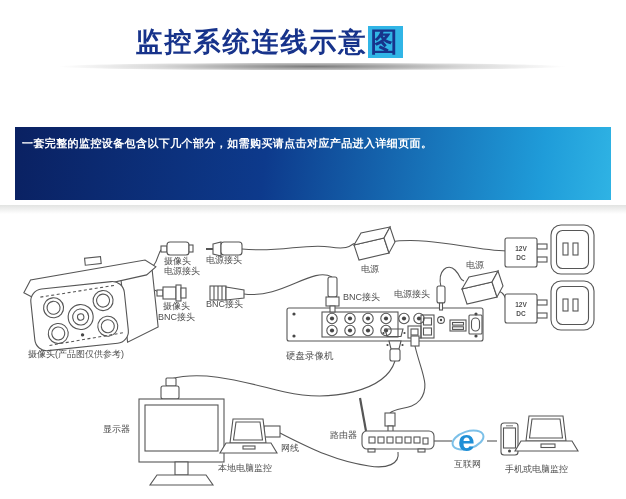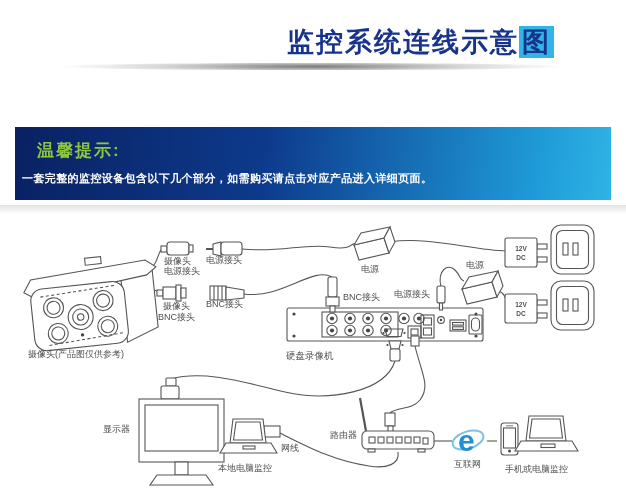--- a/index.html
+++ b/index.html
@@ -1,20 +1,20 @@
 <!DOCTYPE html>
 <html><head>
 <meta charset="utf-8">
 <style>
   html,body { margin:0; padding:0; background:#fff; }
   .page {
     position:relative; width:626px; height:499px; background:#ffffff;
     font-family:"Liberation Sans","DejaVu Sans",sans-serif; overflow:hidden;
   }
-  .title-row { position:absolute; top:24px; left:0; width:538px; text-align:right;margin-left:16px; }
+  .title-row { position:absolute; top:24px; left:0; width:538px; text-align:center; }
   .title { font-size:27px; font-weight:bold; color:#17338b; letter-spacing:2px; }
   .title .hl { background:#31b5e6; padding:1px 3px; }
   .divider {
     position:absolute; top:63px; left:58px; width:508px; height:7px; border-radius:50%;
     background:radial-gradient(ellipse 50% 100% at 50% 50%, rgba(100,100,100,0.85) 0%, rgba(140,140,140,0.35) 60%, rgba(255,255,255,0) 100%);
   }
   .banner {
     position:absolute; left:15px; top:127px; width:596px; height:73px;
     background:linear-gradient(97deg,#0a2162 0%, #0d3a8c 42%, #1f9cd9 88%, #2fb3e4 100%);
   }
@@ -35,21 +35,20 @@
 <div class="page">
 
   <div class="title-row">
     <span class="title">
       <span>监控系统连线示意</span><span class="hl">图</span>
     </span>
   </div>
   <div class="divider"></div>
 
   <div class="banner">
-    <div class="banner-heading">温馨提示:</div>
     <div class="banner-body">一套完整的监控设备包含以下几个部分，如需购买请点击对应产品进入详细页面。</div>
   </div>
 
   <div class="shade"></div>
 
   <svg class="diagram" width="626" height="294" viewBox="0 205 626 294" stroke="#565656" stroke-width="1.1" fill="none">
 
     <g>
       <path d="M152,268 C160,258 157,253 162,249"></path>
       <path d="M154,290 C157,291 158,292 159,292"></path>

